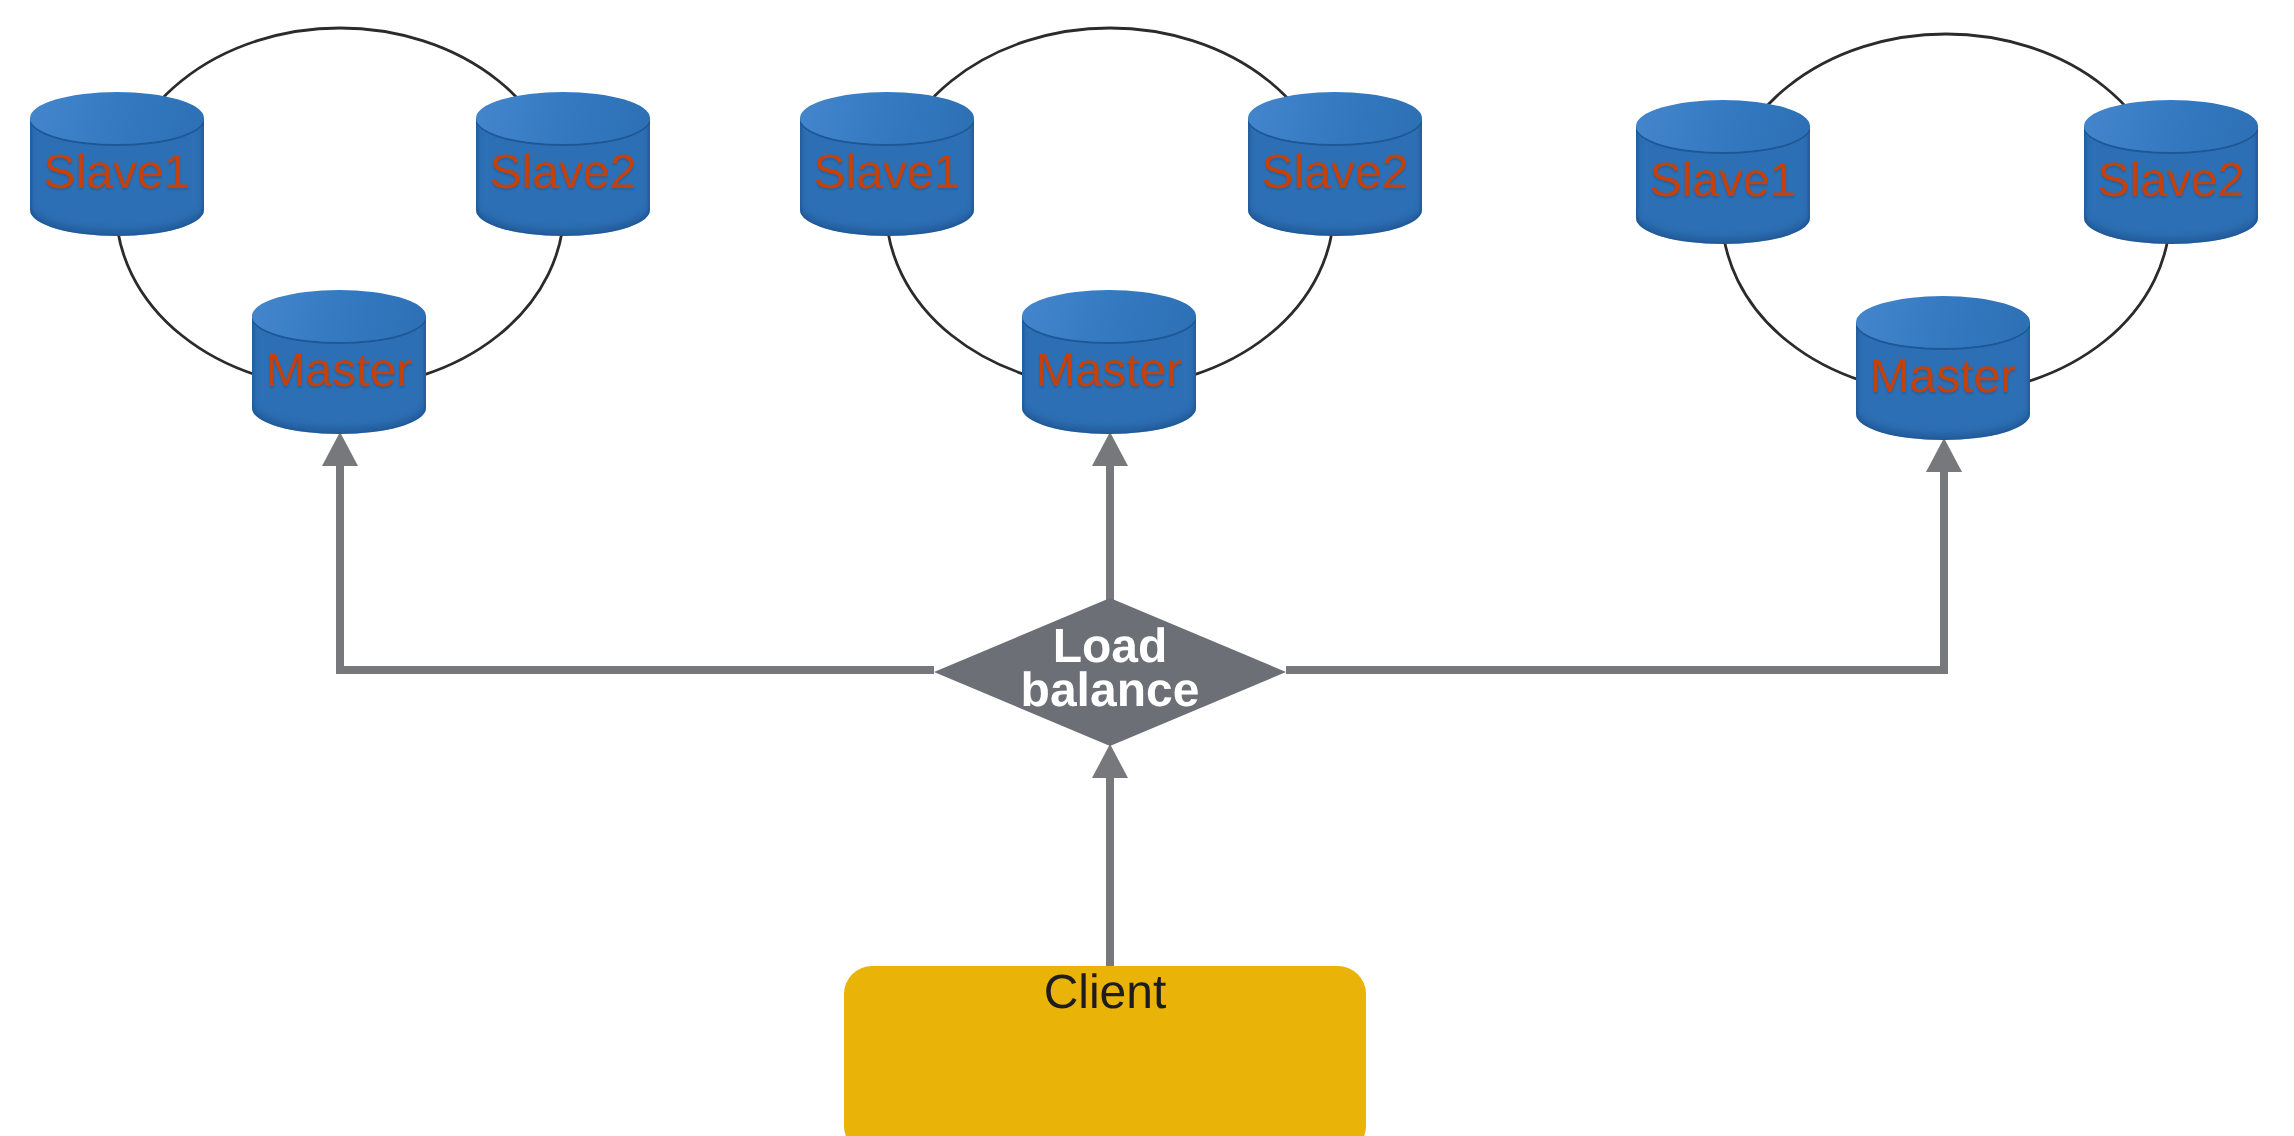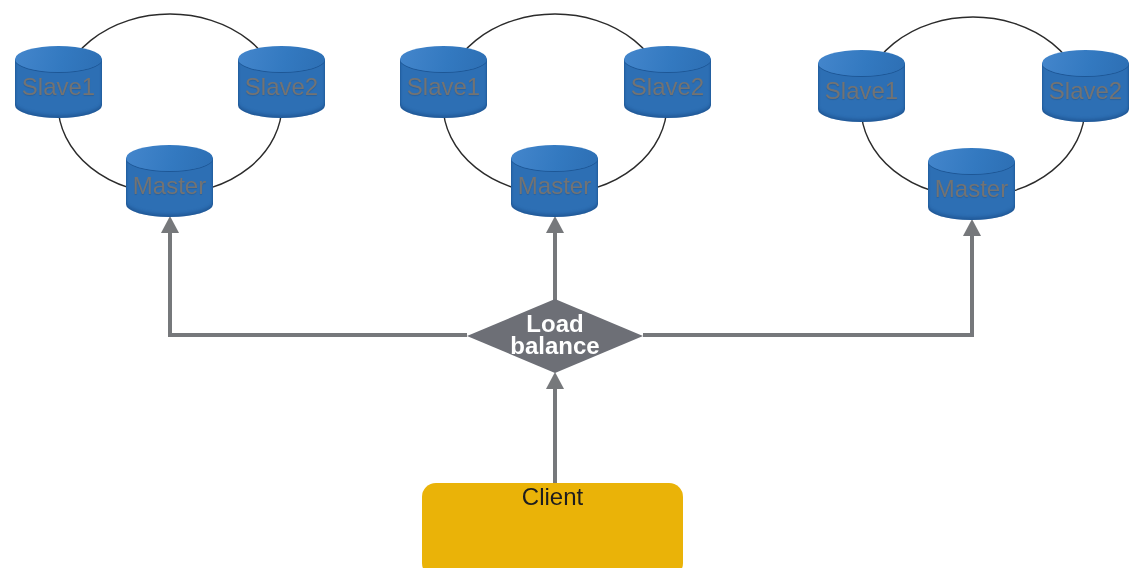--- a/index.html
+++ b/index.html
@@ -22,21 +22,21 @@
   }
   .cyl-top{
     position:absolute;left:0;top:0;width:100%;height:26px;
     border-radius:50%;
     background:linear-gradient(105deg,#4486cc 0%,#3379c0 55%,#2d6fb4 100%);
     box-shadow:0 1px 0 rgba(21,73,134,0.65);
     z-index:2;
   }
   .cyl-label{
     position:absolute;left:0;top:29px;width:100%;
-    text-align:center;color:#737373;
+    text-align:center;color:#c2410c;
     font-size:24px;line-height:24px;font-weight:400;
     z-index:3;
     text-shadow:0 1px 1px rgba(0,0,0,0.12);
   }
 
   
   .diamond-label{
     position:absolute;left:480px;top:313px;width:150px;height:46px;
     color:#ffffff;font-size:24px;font-weight:bold;line-height:22px;
     text-align:center;white-space:pre-line;z-index:4;

